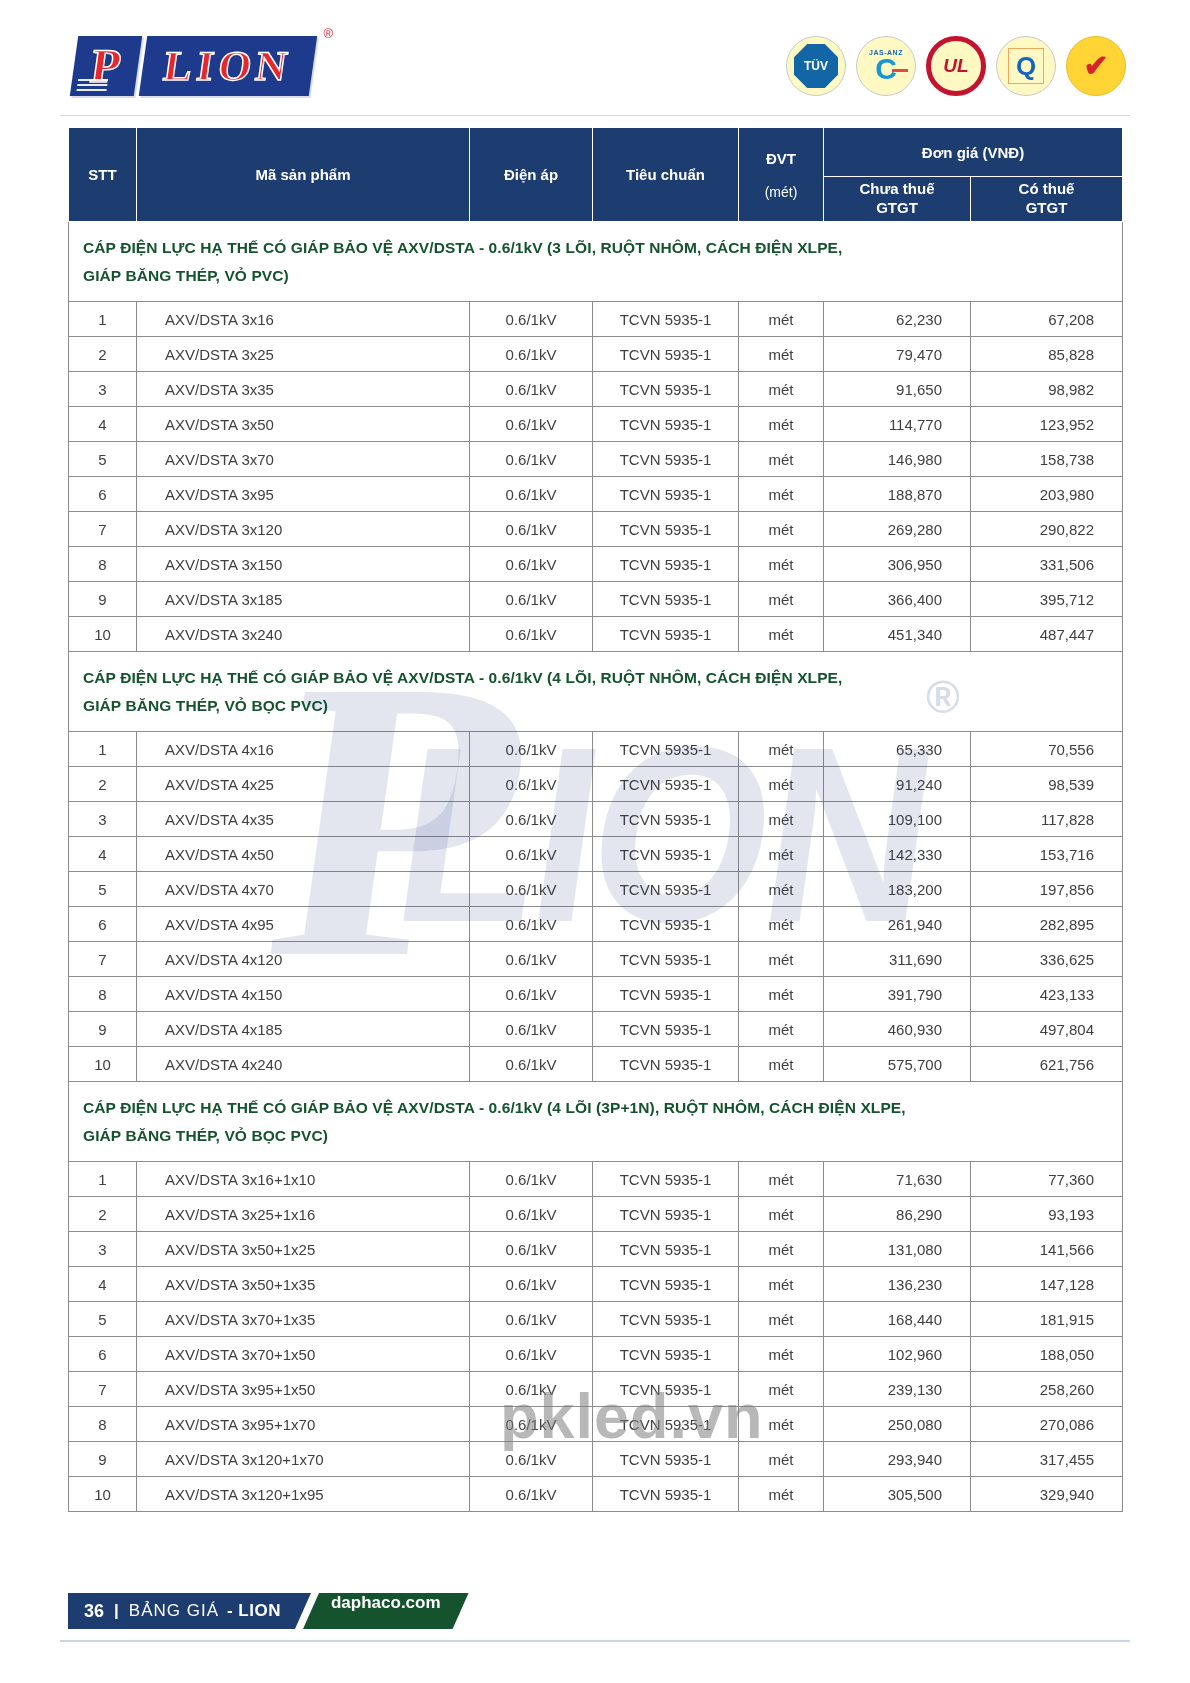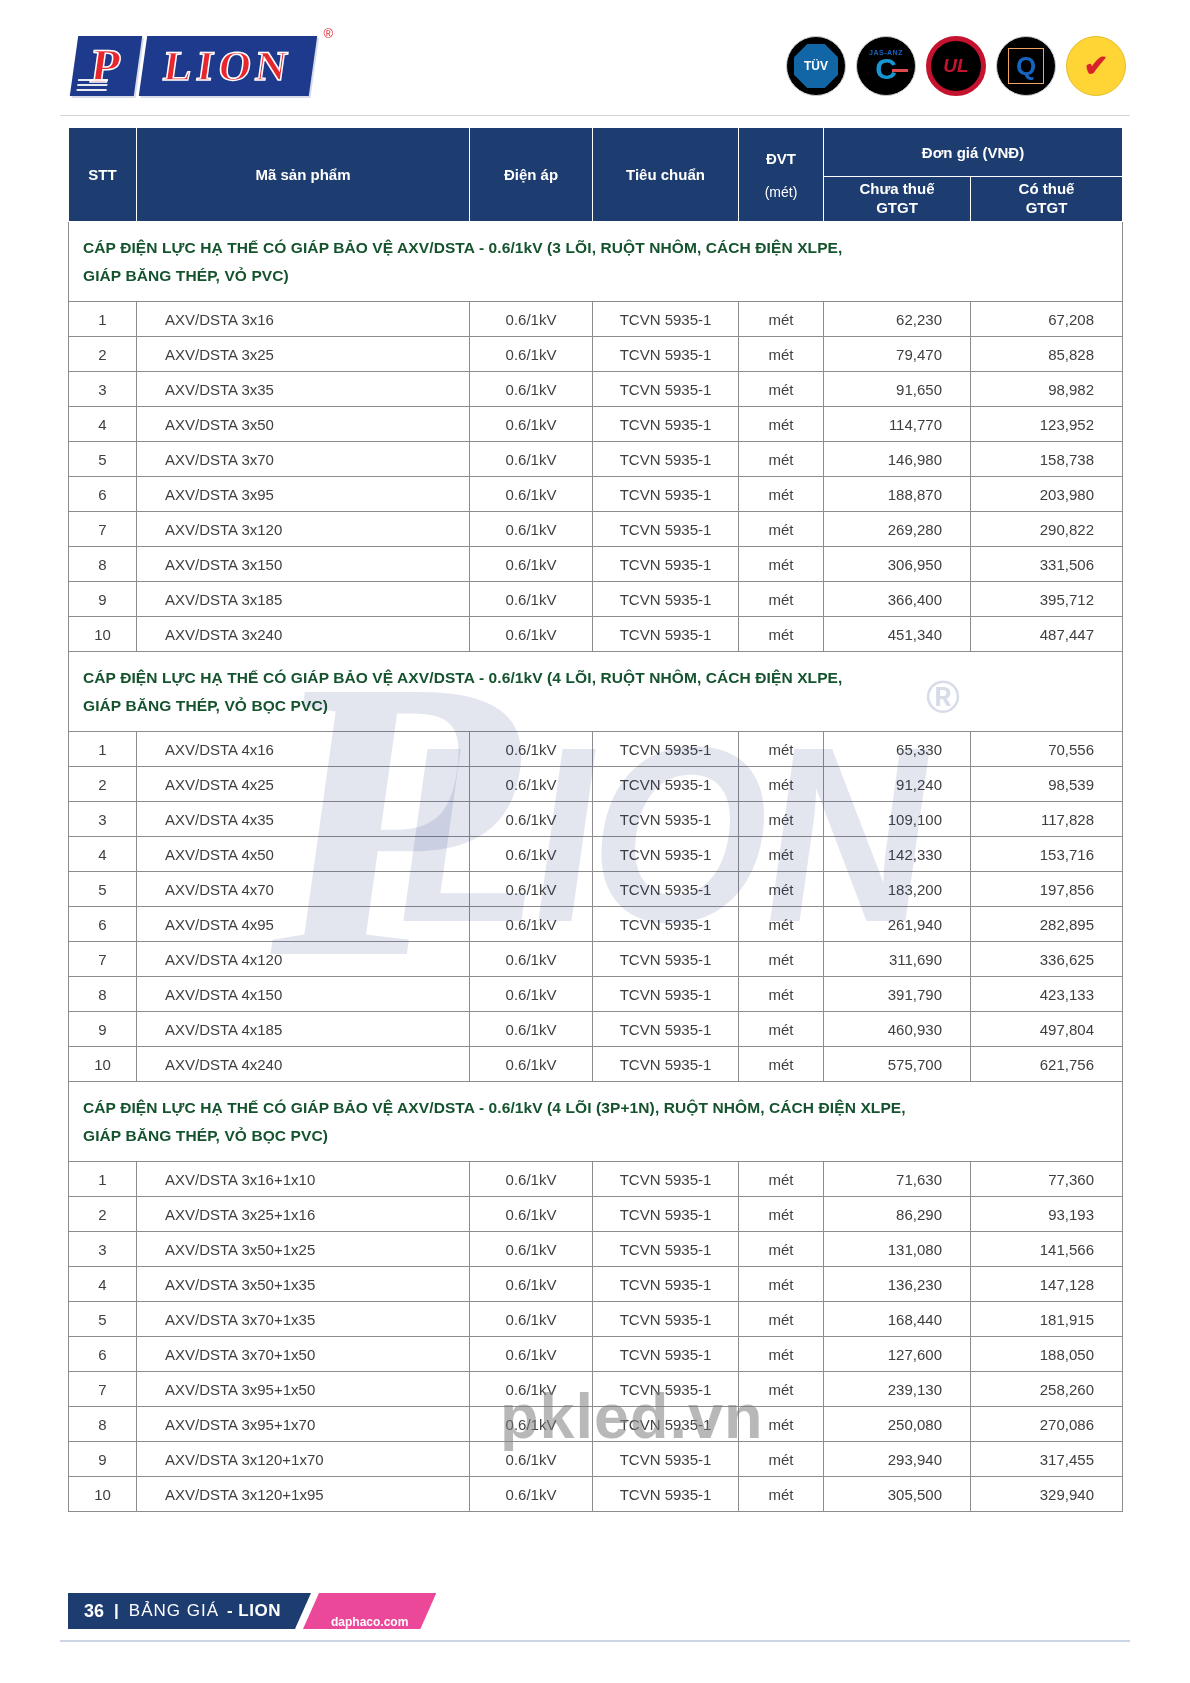--- a/index.html
+++ b/index.html
@@ -19,21 +19,21 @@
             background:repeating-linear-gradient(to bottom,#ffffff 0 2px, transparent 2px 5px); opacity:.9; }
   .logo-main-block { width:170px; height:60px; display:flex; align-items:center; justify-content:center; }
   .logo-brand { font-family:"Liberation Serif", serif; font-weight:bold; font-size:42px; letter-spacing:5px;
             color:#e8262d; -webkit-text-stroke:1.5px #ffffff; line-height:1; }
   .logo-reg { position:absolute; right:-16px; top:-10px; font-size:13px; color:#e8262d; transform:skewX(8deg); }
 
   .page-title { position:absolute; left:0; right:0; top:52px; text-align:center;
             font-size:20px; font-weight:bold; color:#2e2e2e; letter-spacing:1px; }
 
   .badges { position:absolute; right:64px; top:36px; display:flex; gap:10px; }
-  .badge { width:60px; height:60px; border-radius:50%; background:#000000; border:1px solid #c9c9c9;
+  .badge { width:60px; height:60px; border-radius:50%; background:#fef9c3; border:1px solid #c9c9c9;
            display:flex; align-items:center; justify-content:center; position:relative; flex-direction:column; box-sizing:border-box; }
   .badge .oct { width:44px; height:44px; background:#1266a5; color:#fff; display:flex; align-items:center; justify-content:center;
            clip-path:polygon(30% 0,70% 0,100% 30%,100% 70%,70% 100%,30% 100%,0 70%,0 30%);
            font-size:12px; font-weight:bold; }
   .badge.jas .jas-top { font-size:7px; font-weight:bold; color:#1565c0; letter-spacing:.5px; margin-bottom:-2px; }
   .badge.jas .jas-c { font-size:30px; font-weight:bold; color:#1796d2; line-height:1; }
   .badge.jas::after { content:""; position:absolute; right:7px; top:32px; width:16px; height:3px; background:#e04a4a; }
   .badge.ul { border:5px solid #c4122f; }
   .badge.ul span { font-size:19px; font-weight:bold; color:#c4122f; font-style:italic; }
   .badge.qua::before { content:""; position:absolute; inset:11px; border:1px solid #f0a560; }
@@ -77,22 +77,22 @@
 
   
   .footer { position:absolute; top:1593px; left:68px; display:flex; height:36px; z-index:7; }
   .footer-blue { background:#1d3c70; color:#fff; display:flex; align-items:center; gap:8px;
             padding:0 30px 0 16px; font-size:17px;
             clip-path:polygon(0 0,100% 0,calc(100% - 16px) 100%,0 100%); }
   .footer-blue .pg { font-weight:bold; font-size:18px; }
   .footer-blue .sep { font-weight:bold; margin:0 2px; }
   .footer-blue .lbl { font-weight:normal; letter-spacing:1px; }
   .footer-blue .brand { font-weight:bold; letter-spacing:.5px; }
-  .footer-red { background:#ec4899; color:#fff; display:flex; align-items:flex-end;
-            margin-left:-8px; padding:0 28px; font-size:12px; font-weight:bold;
+  .footer-red { background:#14532d; color:#fff; display:flex; align-items:flex-start;
+            margin-left:-8px; padding:0 28px; font-size:17px; font-weight:bold;
             clip-path:polygon(16px 0,100% 0,calc(100% - 16px) 100%,0 100%); }
   .footer-rule { position:absolute; top:1640px; left:60px; width:1070px; height:2px; background:#ccd5e3; }
 </style>
 </head>
 <body>
 
 <div class="page">
 
   <div class="logo">
     <div class="logo-block logo-p-block">
@@ -425,21 +425,21 @@
     <td class="num">168,440</td>
     <td class="num">181,915</td>
   </tr>
 
   <tr>
     <td>6</td>
     <td class="left">AXV/DSTA 3x70+1x50</td>
     <td>0.6/1kV</td>
     <td>TCVN 5935-1</td>
     <td>mét</td>
-    <td class="num">127,600</td>
+    <td class="num">102,960</td>
     <td class="num">188,050</td>
   </tr>
 
   <tr>
     <td>7</td>
     <td class="left">AXV/DSTA 3x95+1x50</td>
     <td>0.6/1kV</td>
     <td>TCVN 5935-1</td>
     <td>mét</td>
     <td class="num">239,130</td>

